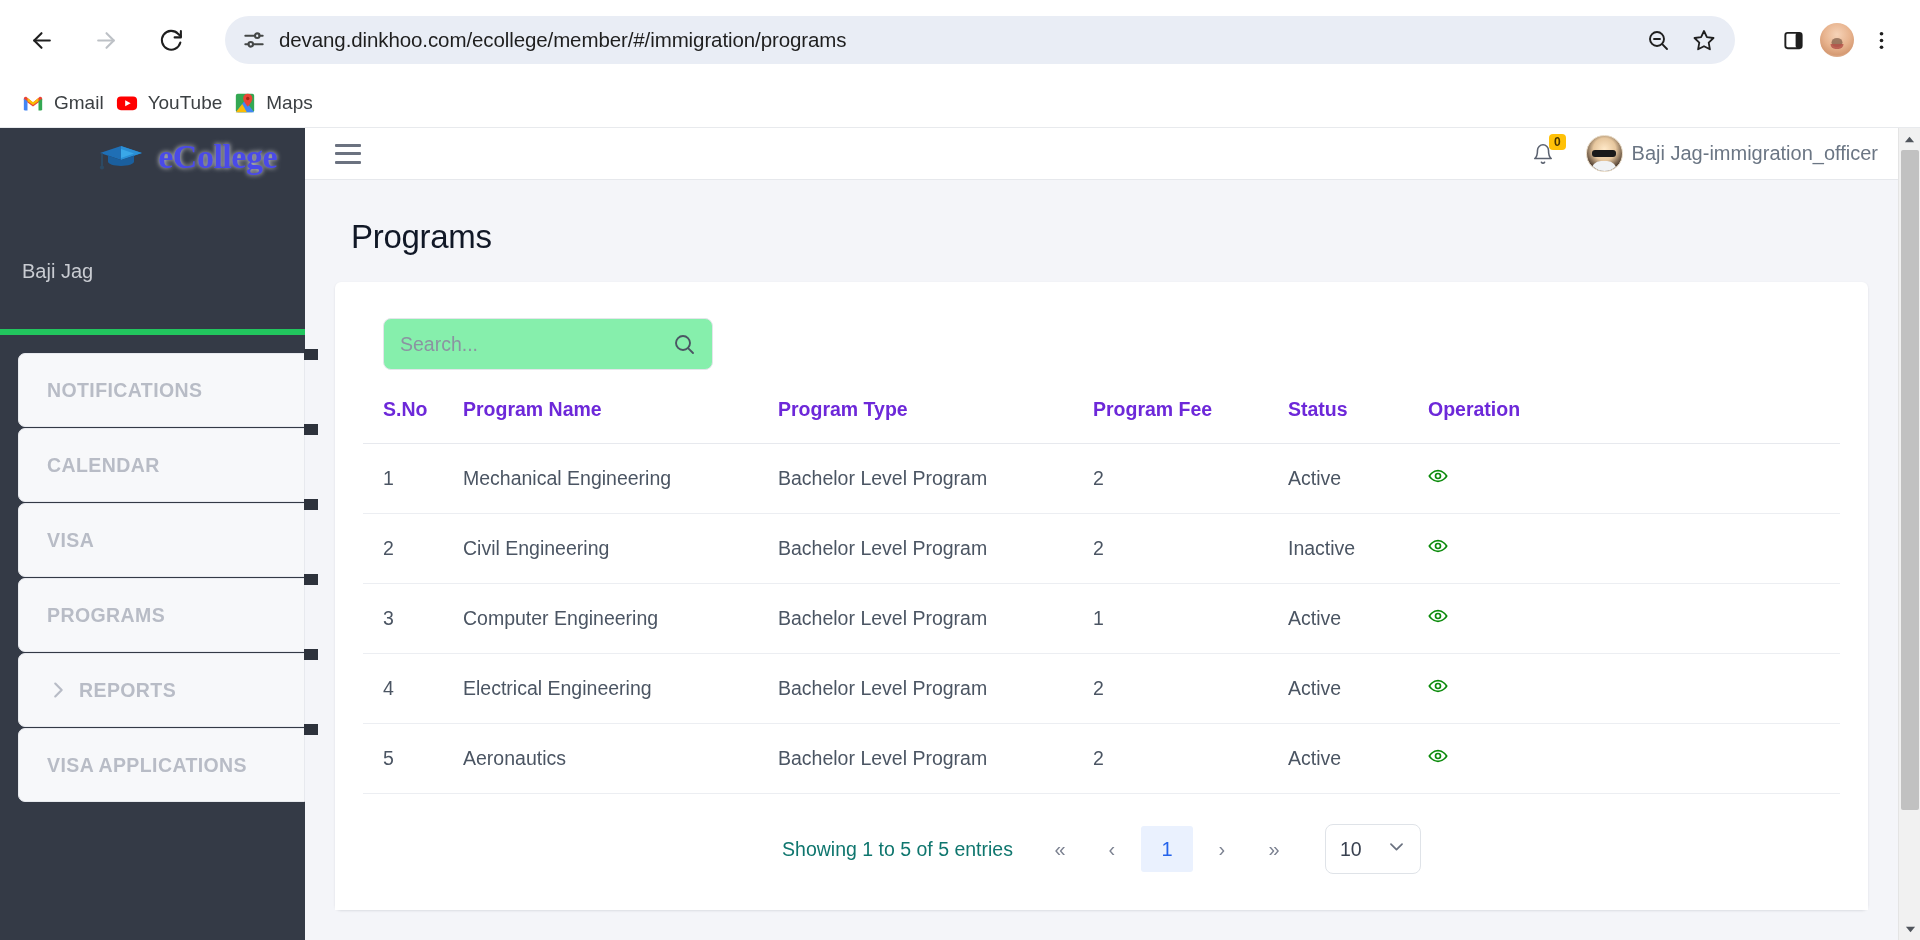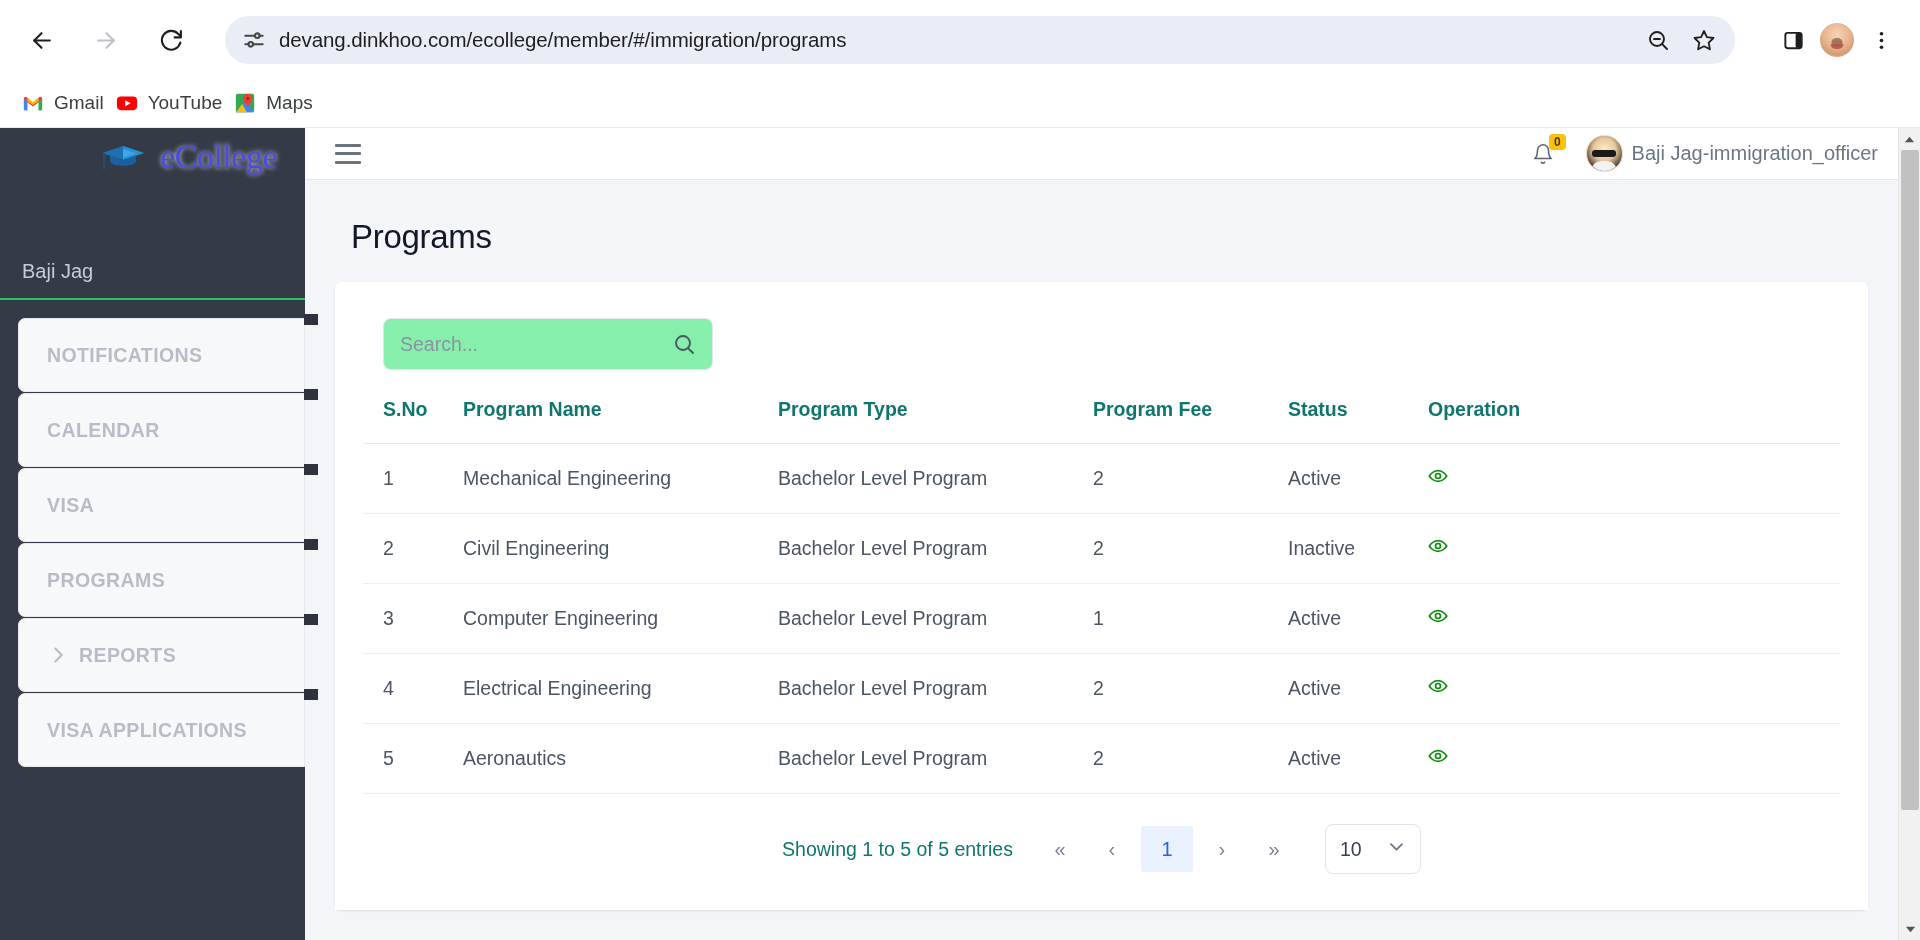--- a/index.html
+++ b/index.html
@@ -78,31 +78,31 @@
     font-family: "DejaVu Sans", sans-serif;
     font-weight: 800; font-style: italic; font-size: 40px; letter-spacing: 1px;
     color: #f59f2a;
     -webkit-text-stroke: 2.5px #2b2b2b;
     paint-order: stroke fill;
     text-shadow: 0 0 7px rgba(255,255,255,.85), 0 0 12px rgba(255,255,255,.6);
     line-height: 46px; display:block;
   }
   .brand-sub {
     display:flex; align-items:center; justify-content:flex-end;
-    gap: 14px; padding-right: 28px; margin-top: -2px;
+    gap: 14px; padding-right: 28px; margin-top: -2px; font-weight: bold;
   }
   .cap-icon { width: 46px; height: 32px; position:relative; }
   .brand-sub-text {
     font-family:"Liberation Serif", serif; font-size: 34px; color:#4a4ae8;
     text-shadow: 0 0 5px rgba(255,255,255,.8);
     letter-spacing: -0.5px;
   }
   .side-user {
-    color:#c9ccd2; font-size: 20px; padding: 28px 0 15px 22px;
-    border-bottom: 2px solid #22c55e;
+    color:#c9ccd2; font-size: 20px; padding: 28px 0 46px 22px;
+    border-bottom: 6px solid #22c55e;
   }
   .side-nav { padding-top: 18px; }
   .side-item {
     position: relative;
     margin-left: 18px;
     background: #f7f8fa;
     border: 1px solid #e7e9ee;
     border-radius: 7px 0 0 7px;
     height: 74px;
     display:flex; align-items:center;
@@ -176,21 +176,21 @@
   }
   .search-input {
     flex:1; border:none; outline:none; font-size: 19.5px; color:#6b7280;
     background:transparent; font-family:"Liberation Sans", sans-serif;
   }
   .search-input::placeholder { color:#8b93a1; }
   .search-ico { width:24px; height:24px; color:#4b5563; display:flex;align-items:center;justify-content:center; cursor:pointer;}
 
   table.dt { width: 100%; border-collapse: collapse; }
   table.dt thead th {
-    text-align:left; font-size: 19.5px; font-weight: 700; color:#0f766e;
+    text-align:left; font-size: 19.5px; font-weight: 700; color:#6d28d9;
     padding: 10px 0 22px 0; border-bottom: 1px solid #e7e9ee;
   }
   table.dt tbody td {
     font-size: 19.5px; color:#4b5563; padding: 22px 0;
     border-bottom: 1px solid #eceef2;
   }
   table.dt tbody tr:last-child td { border-bottom: 1px solid #eceef2; }
   .col-sno { width: 100px; padding-left: 20px !important; }
   .col-name { width: 315px; }
   .col-type { width: 315px; }

